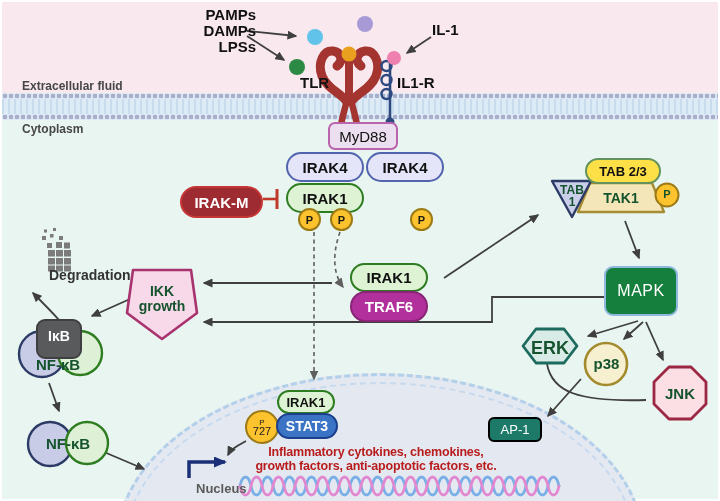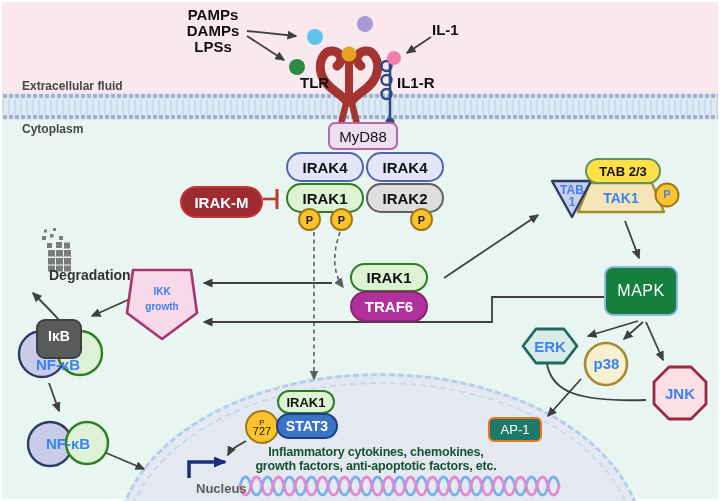--- a/index.html
+++ b/index.html
@@ -2,21 +2,21 @@
 <html><head>
 <meta charset="utf-8">
 <style>
   html,body{margin:0;padding:0;background:#fff;font-family:"Liberation Sans","DejaVu Sans",sans-serif;}
   #diagram{position:relative;width:720px;height:501px;background:#fff;overflow:hidden;}
   .abs{position:absolute;}
   .region-label{font-size:12px;font-weight:bold;color:#474747;padding-left:12px;}
   .pill{position:absolute;box-sizing:border-box;border-radius:999px;display:flex;align-items:center;justify-content:center;font-weight:bold;color:#111;}
   .box{position:absolute;box-sizing:border-box;display:flex;align-items:center;justify-content:center;font-weight:normal;}
   .pcircle{position:absolute;box-sizing:border-box;width:23px;height:23px;border-radius:50%;background:#fcc32e;border:2px solid #9c7b16;display:flex;align-items:center;justify-content:center;font-weight:bold;font-size:11px;color:#1a1a1a;}
-  .nodetext{position:absolute;text-align:center;font-weight:bold;color:#3b82f6;}
+  .nodetext{position:absolute;text-align:center;font-weight:bold;color:#14532d;}
   #extracellular{left:2px;top:2px;width:716px;height:91px;background:#f9e8ee;}
   #cytoplasm-bg{left:2px;top:120px;width:716px;height:379px;background:#e8f5f0;}
   #membrane{left:2px;top:93px;width:716px;height:27px;background-color:#dcebf5;
     background-image:
       radial-gradient(circle at 3px 3px,#a9aecb 2.1px,rgba(0,0,0,0) 2.6px),
       radial-gradient(circle at 3px 3px,#a9aecb 2.1px,rgba(0,0,0,0) 2.6px),
       repeating-linear-gradient(90deg,#c8dcee 0 1.5px,rgba(0,0,0,0) 1.5px 6px);
     background-size:6px 6px,6px 6px,100% 15px;
     background-position:0 0,0 21px,0 6px;
     background-repeat:repeat-x,repeat-x,no-repeat;}
@@ -145,73 +145,72 @@
     <g fill="none" stroke-linecap="round">
       <path stroke="#79aee6" stroke-width="2.8" d="M240,486 c2.5,-12 8.5,-12 11,0 s8.5,12 11,0 s8.5,-12 11,0 s8.5,12 11,0 s8.5,-12 11,0 s8.5,12 11,0 s8.5,-12 11,0 s8.5,12 11,0 s8.5,-12 11,0 s8.5,12 11,0 s8.5,-12 11,0 s8.5,12 11,0 s8.5,-12 11,0 s8.5,12 11,0 s8.5,-12 11,0 s8.5,12 11,0 s8.5,-12 11,0 s8.5,12 11,0 s8.5,-12 11,0 s8.5,12 11,0 s8.5,-12 11,0 s8.5,12 11,0 s8.5,-12 11,0 s8.5,12 11,0 s8.5,-12 11,0 s8.5,12 11,0 s8.5,-12 11,0 s8.5,12 11,0 s8.5,-12 11,0"></path>
       <path stroke="#e288d0" stroke-width="2.8" d="M240,486 c2.5,12 8.5,12 11,0 s8.5,-12 11,0 s8.5,12 11,0 s8.5,-12 11,0 s8.5,12 11,0 s8.5,-12 11,0 s8.5,12 11,0 s8.5,-12 11,0 s8.5,12 11,0 s8.5,-12 11,0 s8.5,12 11,0 s8.5,-12 11,0 s8.5,12 11,0 s8.5,-12 11,0 s8.5,12 11,0 s8.5,-12 11,0 s8.5,12 11,0 s8.5,-12 11,0 s8.5,12 11,0 s8.5,-12 11,0 s8.5,12 11,0 s8.5,-12 11,0 s8.5,12 11,0 s8.5,-12 11,0 s8.5,12 11,0 s8.5,-12 11,0 s8.5,12 11,0 s8.5,-12 11,0 s8.5,12 11,0"></path>
     </g>
   </svg>
 
   <div class="abs region-label" style="left:10px;top:79px;">Extracellular fluid</div>
   <div class="abs region-label" style="left:10px;top:122px;">Cytoplasm</div>
   <div class="abs region-label" style="left:184px;top:481px;color:#5a5a5a;font-size:13px;">Nucleus</div>
 
-  <div class="abs" style="left:170px;top:7px;width:86px;text-align:center;font-weight:bold;font-size:15px;line-height:16px;color:#111;">
+  <div class="abs" style="left:170px;top:7px;width:86px;text-align:right;font-weight:bold;font-size:15px;line-height:16px;color:#111;">
     <div>PAMPs</div>
     <div>DAMPs</div>
     <div>LPSs</div>
   </div>
   <div class="abs" style="left:432px;top:21px;font-weight:bold;font-size:15px;color:#111;">IL-1</div>
 
   <div class="abs" style="left:300px;top:74px;font-weight:bold;font-size:15px;color:#111;">TLR</div>
   <div class="abs" style="left:397px;top:74px;font-weight:bold;font-size:15px;color:#111;">IL1-R</div>
 
   <div class="box" style="left:328px;top:122px;width:70px;height:28px;border-radius:7px;background:#ecdff0;border:2.5px solid #bb64ae;font-size:15px;color:#111;">MyD88</div>
   <div class="pill" style="left:286px;top:152px;width:78px;height:30px;background:#e4e5f9;border:2.5px solid #5264ae;font-size:15px;">IRAK4</div>
   <div class="pill" style="left:366px;top:152px;width:78px;height:30px;background:#e4e5f9;border:2.5px solid #5264ae;font-size:15px;">IRAK4</div>
   <div class="pill" style="left:286px;top:183px;width:78px;height:30px;background:#def2d4;border:2.5px solid #2e7d21;font-size:15px;">IRAK1</div>
-  <div class="pill" style="left:366px;top:183px;width:78px;height:30px;background:#dedede;border:2.5px solid #5f5f5f;font-size:15px;">IRAK2</div>
   <div class="pcircle" style="left:298px;top:208px;">P</div>
   <div class="pcircle" style="left:330px;top:208px;">P</div>
   <div class="pcircle" style="left:410px;top:208px;">P</div>
 
   <div class="pill" style="left:180px;top:186px;width:83px;height:32px;background:#9e2b31;border:2.5px solid #c73636;font-size:15px;color:#fff;">IRAK-M</div>
 
   <div class="pill" style="left:585px;top:158px;width:76px;height:26px;background:#fde047;border:2.5px solid #64925c;font-size:13px;">TAB 2/3</div>
   <div class="abs nodetext" style="left:552px;top:184px;width:40px;font-size:12px;line-height:12px;">
     <div>TAB</div>
     <div>1</div>
   </div>
   <div class="abs nodetext" style="left:590px;top:190px;width:62px;font-size:14px;">TAK1</div>
   <div class="abs nodetext" style="left:655px;top:188px;width:24px;font-size:11px;">P</div>
 
   <div class="box" style="left:604px;top:266px;width:74px;height:50px;border-radius:9px;background:#15803d;border:2px solid #8fb8e0;font-size:16px;color:#fff;letter-spacing:.5px;">MAPK</div>
-  <div class="abs nodetext" style="left:522px;top:338px;width:56px;font-size:15px;">ERK</div>
+  <div class="abs nodetext" style="left:522px;top:338px;width:56px;font-size:18px;">ERK</div>
   <div class="abs nodetext" style="left:584px;top:355px;width:45px;font-size:15px;">p38</div>
   <div class="abs nodetext" style="left:655px;top:385px;width:50px;font-size:15px;">JNK</div>
-  <div class="box" style="left:488px;top:417px;width:54px;height:25px;border-radius:6px;background:#1d7a68;border:2px solid #f97316;font-size:13px;color:#fff;">AP-1</div>
-
-  <div class="abs nodetext" style="left:126px;top:284px;width:72px;font-size:10px;line-height:15px;">
+  <div class="box" style="left:488px;top:417px;width:54px;height:25px;border-radius:6px;background:#1d7a68;border:2px solid #000000;font-size:13px;color:#fff;">AP-1</div>
+
+  <div class="abs nodetext" style="left:126px;top:284px;width:72px;font-size:14px;line-height:15px;">
     <div>IKK</div>
     <div>growth</div>
   </div>
 
   <div class="abs" style="left:12px;top:267px;font-size:14px;font-weight:600;color:#333;padding-left:37px;">Degradation</div>
   <div class="abs nodetext" style="left:37px;top:328px;width:44px;font-size:14px;color:#fff;">IκB</div>
   <div class="abs nodetext" style="left:20px;top:356px;width:76px;font-size:15px;">NF-κB</div>
   <div class="abs nodetext" style="left:28px;top:435px;width:80px;font-size:15px;">NF-κB</div>
 
   <div class="pill" style="left:350px;top:263px;width:78px;height:29px;background:#def2d4;border:2.5px solid #2e7d21;font-size:15px;">IRAK1</div>
   <div class="pill" style="left:350px;top:291px;width:78px;height:31px;background:#b1309b;border:2.5px solid #8a2476;font-size:15px;color:#fff;">TRAF6</div>
 
   <div class="box" style="left:245px;top:410px;width:34px;height:34px;border-radius:50%;background:#fcc32e;border:2px solid #9c7b16;flex-direction:column;line-height:9px;color:#1a1a1a;">
     <div style="font-size:8px;">P</div>
     <div style="font-size:11px;">727</div>
   </div>
   <div class="pill" style="left:277px;top:390px;width:58px;height:24px;background:#def2d4;border:2.5px solid #2e7d21;font-size:13px;">IRAK1</div>
   <div class="pill" style="left:276px;top:413px;width:62px;height:26px;background:#3b74c4;border:2.5px solid #1c3f8c;font-size:14px;color:#fff;">STAT3</div>
 
-  <div class="abs" style="left:230px;top:446px;width:292px;text-align:center;font-weight:bold;font-size:12.5px;line-height:13.5px;color:#14532d;letter-spacing:-0.2px;">
+  <div class="abs" style="left:230px;top:446px;width:292px;text-align:center;font-weight:bold;font-size:12.5px;line-height:13.5px;color:#b91c1c;letter-spacing:-0.2px;">
     <div>Inflammatory cytokines, chemokines,</div>
     <div>growth factors, anti-apoptotic factors, etc.</div>
   </div>
 
 </div>
 
 </body></html>

